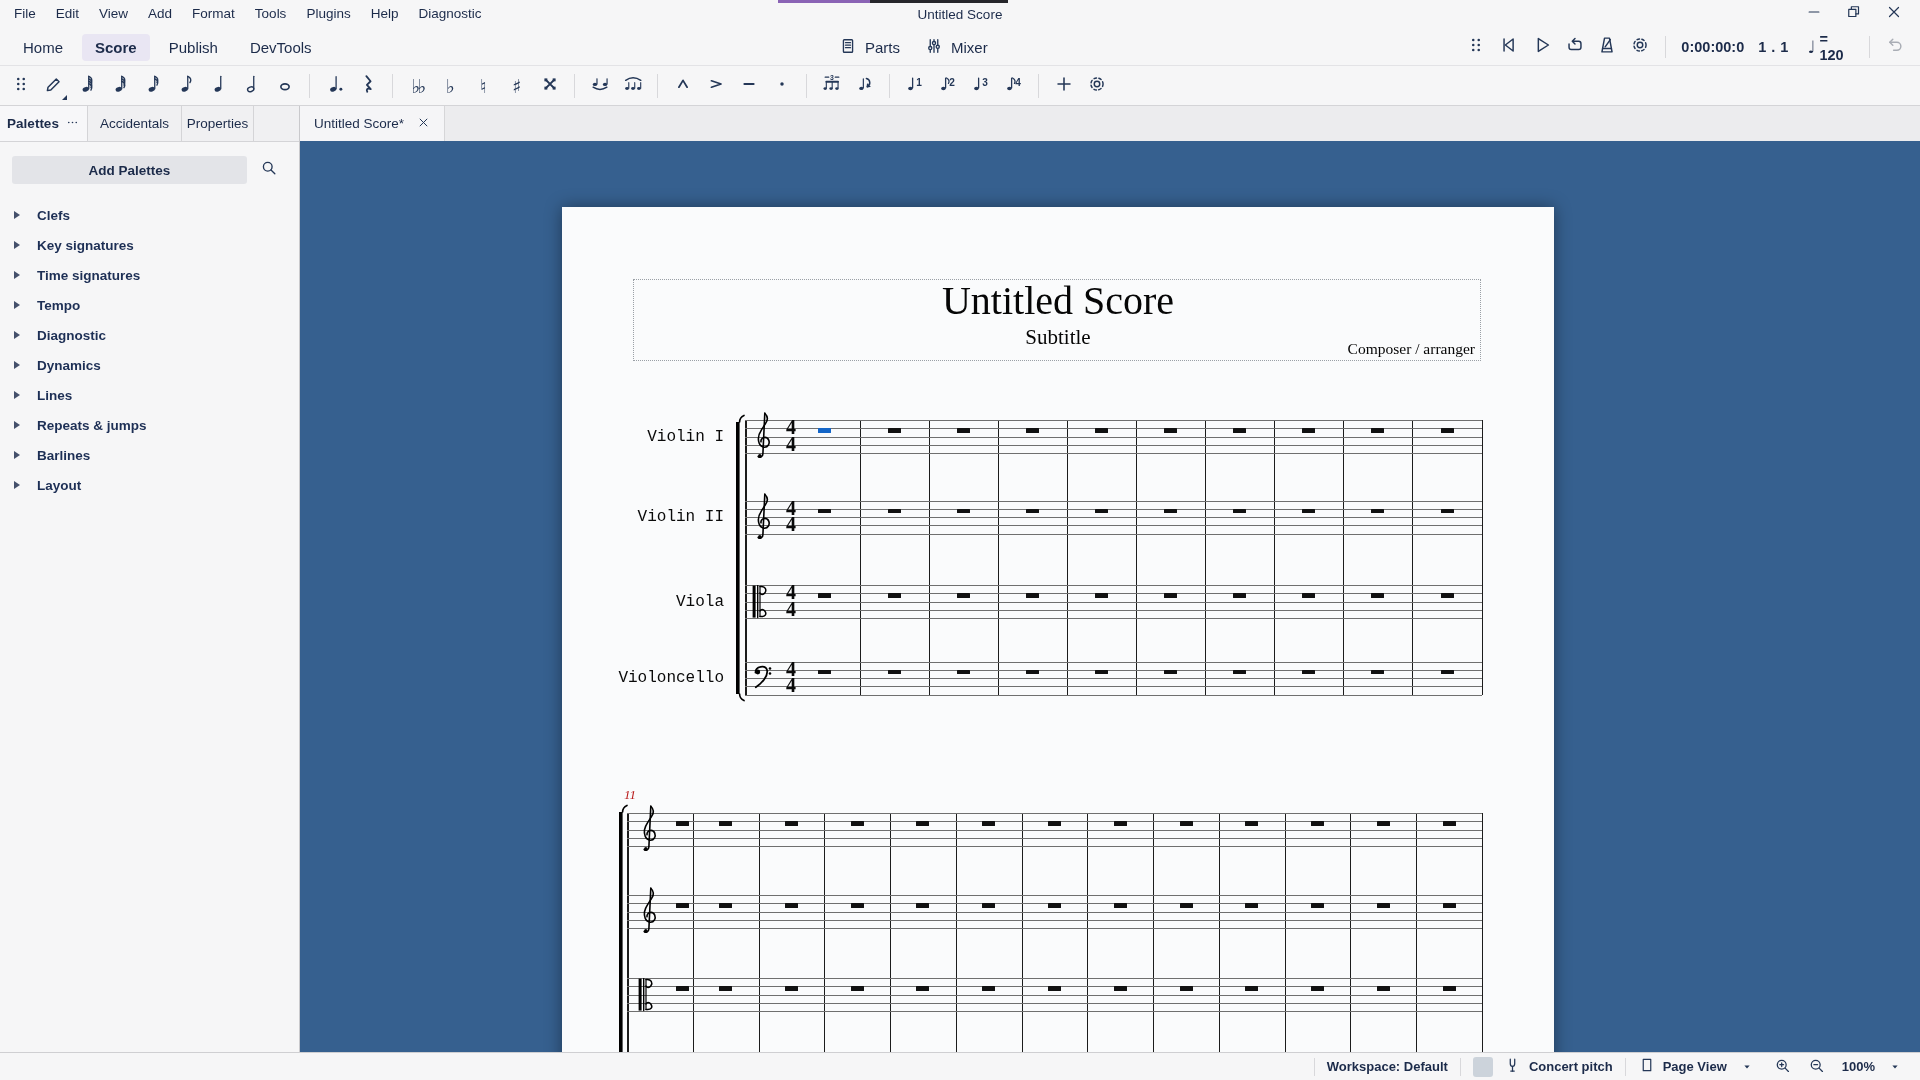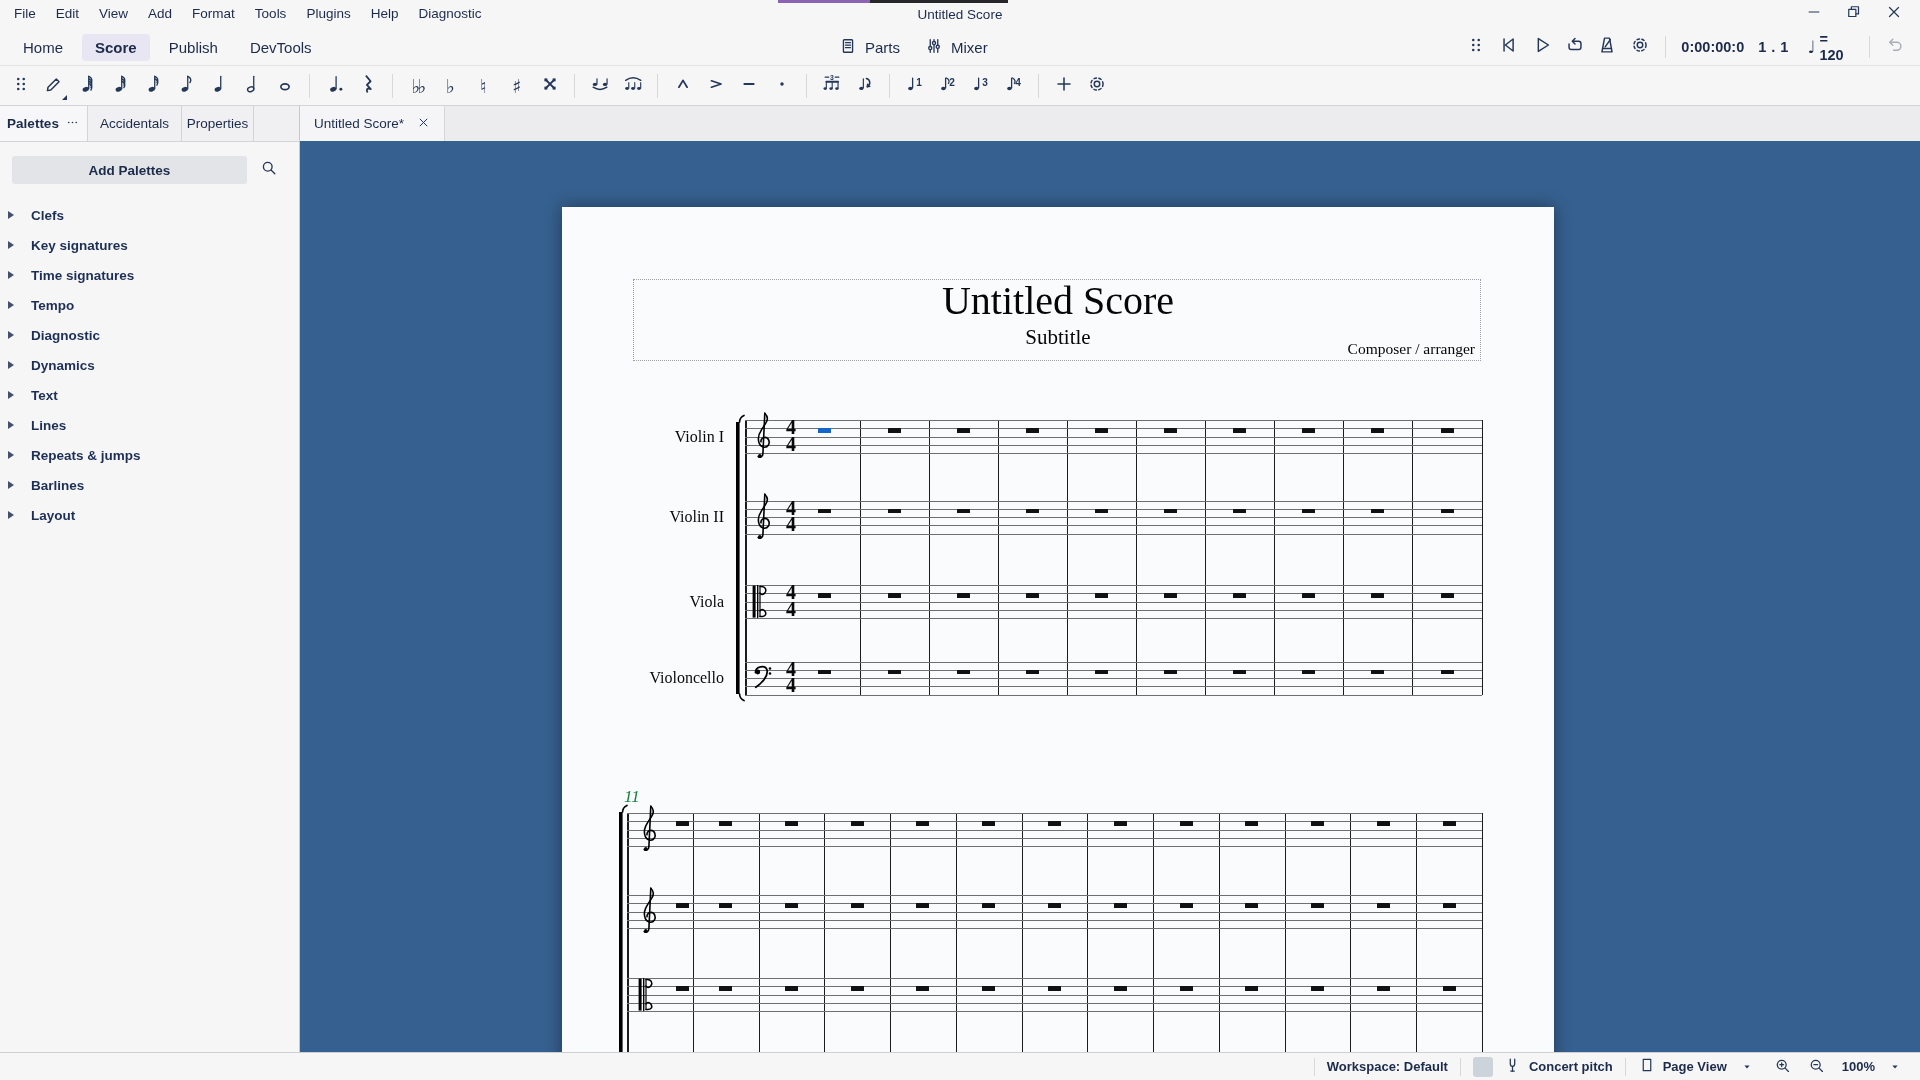--- a/index.html
+++ b/index.html
@@ -44,44 +44,44 @@
   .main{position:absolute;left:0;top:106px;width:1920px;height:946px;display:flex;}
   .sidebar{position:relative;width:300px;height:100%;background:#f6f6f7;border-right:1px solid #c9c9cc;box-sizing:border-box;}
   .panel-tabs{display:flex;height:35px;border-bottom:1px solid #d4d4d7;background:#f0f0f2;}
   .panel-tab{display:flex;align-items:center;justify-content:center;font-size:13.5px;border-right:1px solid #d4d4d7;gap:6px;box-sizing:border-box;}
   .panel-tab.active{background:#f7f7f9;font-weight:700;justify-content:center;}
   .panel-tab-filler{flex:1;}
   .palette-actions{display:flex;align-items:center;margin:14px 16px 0 12px;gap:8px;}
   .add-palettes-btn{flex:1;height:28px;background:#e3e4e8;border:none;border-radius:3px;font-size:13.5px;font-weight:600;color:#1c2b4a;display:flex;align-items:center;justify-content:center;}
   .search-btn{width:28px;height:28px;display:flex;align-items:center;justify-content:center;border-radius:3px;}
   .palette-list{margin-top:16px;}
-  .palette-item{height:30px;display:flex;align-items:center;padding-left:8px;}
+  .palette-item{height:30px;display:flex;align-items:center;padding-left:14px;}
   .pal-caret{width:0;height:0;border-top:4.5px solid transparent;border-bottom:4.5px solid transparent;border-left:6px solid #44506b;}
   .pal-label{margin-left:17px;font-size:13.5px;font-weight:600;color:#1d2f55;}
 
   .workarea{position:relative;flex:1;height:100%;}
   .doc-tabbar{position:absolute;left:0;top:0;right:0;height:35px;background:#ececee;border-bottom:1px solid #d4d4d7;display:flex;}
   .doc-tab{display:flex;align-items:center;gap:10px;padding:0 12px 0 14px;background:#f5f5f7;border-right:1px solid #d6d6d8;font-size:13.5px;}
   .doc-tab-close{display:flex;align-items:center;justify-content:center;width:18px;height:18px;border-radius:2px;}
 
   .score-canvas{position:absolute;left:0;top:35px;right:0;bottom:0;overflow:hidden;}
   .score-page{position:absolute;left:262px;top:66px;width:992px;height:900px;background:#fafbfc;box-shadow:0 0 16px rgba(0,0,0,0.4);}
 
   .title-frame{position:absolute;left:71px;top:72px;width:848px;height:82px;border:1px dotted #9aa0a6;box-sizing:border-box;}
   .score-title{position:absolute;left:0;top:74px;width:100%;text-align:center;font-family:"Liberation Serif","DejaVu Serif",serif;font-size:40px;color:#060606;line-height:1;}
   .score-subtitle{position:absolute;left:0;top:120px;width:100%;text-align:center;font-family:"Liberation Serif","DejaVu Serif",serif;font-size:21px;color:#060606;line-height:1;}
   .score-composer{position:absolute;left:71px;top:134px;width:842px;text-align:right;font-family:"Liberation Serif","DejaVu Serif",serif;font-size:15.5px;color:#060606;line-height:1;}
 
   .staff-line{position:absolute;height:1px;background:#6f6f6f;}
   .barline{position:absolute;width:1px;background:#1c1c1c;}
   .barline.first{width:2px;}
   .measure-rest{position:absolute;width:13px;height:4.6px;background:#111;border-radius:0.5px;}
-  .instr-label{position:absolute;font-family:Liberation Serif, serif;font-size:16px;color:#0a0a0a;text-align:right;transform:translateY(-50%);}
+  .instr-label{position:absolute;font-family:Liberation Mono, monospace;font-size:16px;color:#0a0a0a;text-align:right;transform:translateY(-50%);}
   .timesig{position:absolute;width:18px;text-align:center;font-family:"Liberation Serif","DejaVu Serif",serif;font-weight:700;font-size:20px;line-height:16.5px;color:#0a0a0a;}
-  .measure-number{position:absolute;font-family:"Liberation Serif","DejaVu Serif",serif;font-style:italic;font-size:17px;color:#15803d;}
+  .measure-number{position:absolute;font-family:"Liberation Serif","DejaVu Serif",serif;font-style:italic;font-size:13px;color:#b91c1c;}
 
   
   .statusbar{position:absolute;left:0;top:1052px;width:1920px;height:28px;background:#f6f6f7;border-top:1px solid #cfcfd2;display:flex;align-items:center;justify-content:flex-end;box-sizing:border-box;font-size:13px;}
   .sb-sep{width:1px;height:18px;background:#d8d8db;margin:0 12px;}
   .sb-item{display:flex;align-items:center;gap:7px;}
   .sb-swatch{width:20px;height:20px;border-radius:3px;background:#ccd3db;margin-right:10px;}
   .sb-caret{margin-left:6px;display:flex;align-items:center;}
   .sb-zoom-btn{width:26px;height:24px;display:flex;align-items:center;justify-content:center;margin:0 4px;}
 </style>
 </head>
@@ -499,24 +499,20 @@
             <span class="pal-caret"></span>
             <span class="pal-label">Tempo</span>
           </div>
           <div class="palette-item">
             <span class="pal-caret"></span>
             <span class="pal-label">Diagnostic</span>
           </div>
           <div class="palette-item">
             <span class="pal-caret"></span>
             <span class="pal-label">Dynamics</span>
-          </div>
-          <div class="palette-item">
-            <span class="pal-caret"></span>
-            <span class="pal-label">Text</span>
           </div>
           <div class="palette-item">
             <span class="pal-caret"></span>
             <span class="pal-label">Lines</span>
           </div>
           <div class="palette-item">
             <span class="pal-caret"></span>
             <span class="pal-label">Repeats &amp; jumps</span>
           </div>
           <div class="palette-item">

